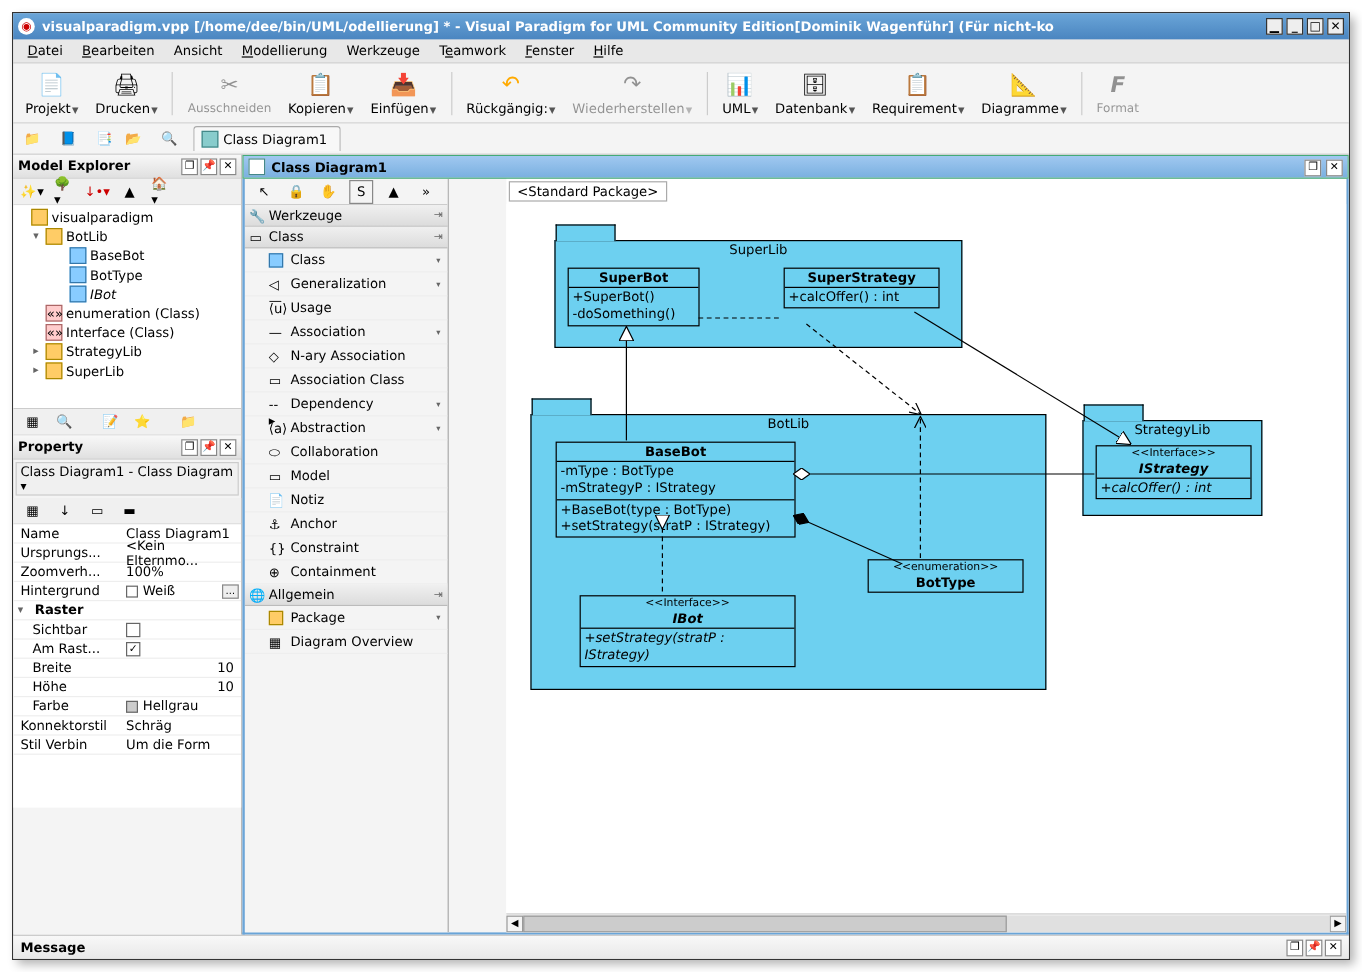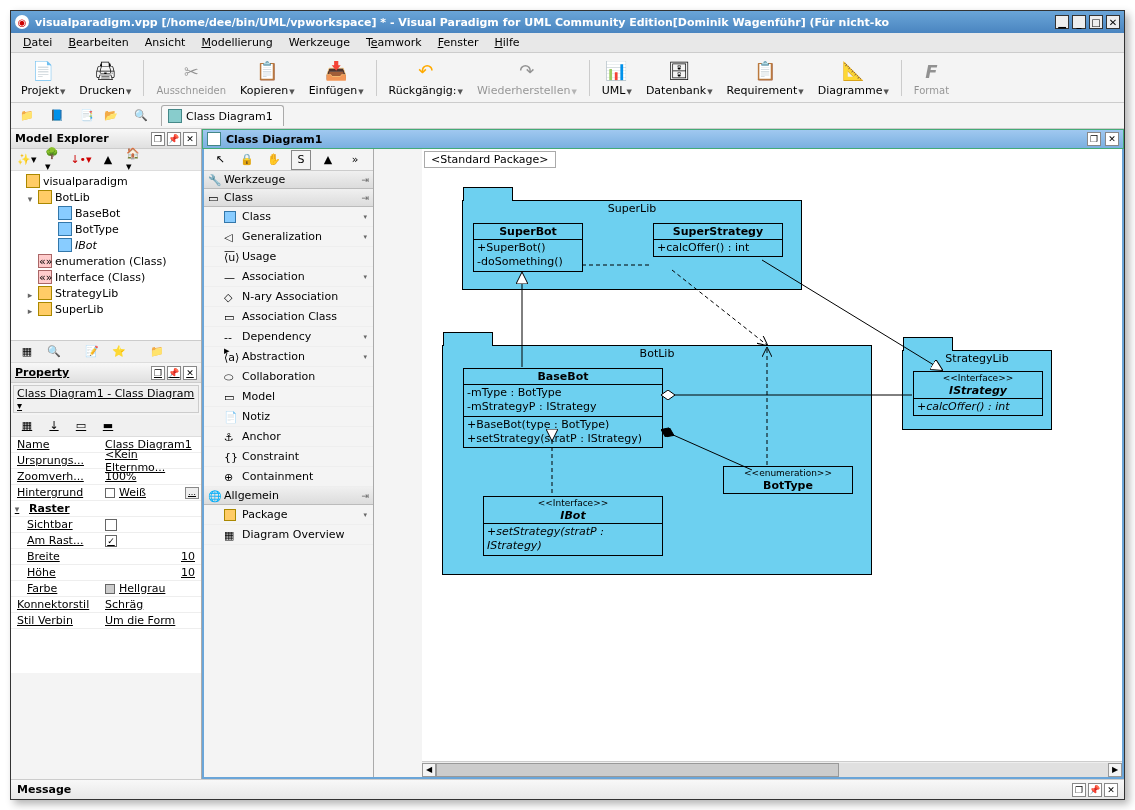--- a/index.html
+++ b/index.html
@@ -23,26 +23,26 @@
 .stbtn { width: 20px; height: 20px; margin: 0 2px; display: inline-flex; align-items: center; justify-content: center; cursor: pointer; border: 1px solid transparent; }
 .tab { display: inline-flex; align-items: center; padding: 3px 10px 3px 6px; background: #f8f8f8; border: 1px solid #aaa; border-bottom: none; border-radius: 3px 3px 0 0; margin-left: 8px; cursor: pointer; }
 .tab .tabicon { width: 14px; height: 14px; margin-right: 4px; background: #8cc; border: 1px solid #488; }
 .body { flex: 1; display: flex; overflow: hidden; }
 .leftcol { width: 248px; display: flex; flex-direction: column; border-right: 1px solid #aaa; background: #f4f4f4; }
 .panel-header { background: linear-gradient(#f8f8f8, #e0e0e0); border-bottom: 1px solid #ccc; height: 20px; display: flex; align-items: center; padding: 0 4px; font-weight: bold; justify-content: space-between; }
 .panel-header .phbtns { margin-left: auto; display: flex; gap: 2px; }
 .phbtn { width: 14px; height: 14px; border: 1px solid #888; background: #fff; display: inline-flex; align-items: center; justify-content: center; font-size: 9px; cursor: pointer; }
 .panel-tb { height: 22px; display: flex; align-items: center; padding: 0 4px; border-bottom: 1px solid #ddd; background: #f0f0f0; gap: 3px; }
 .tree { flex: 1; background: #fff; overflow: auto; padding: 2px 0; border-bottom: 1px solid #ccc; }
-.treenode { display: flex; align-items: flex-end; padding: 1px 2px; cursor: pointer; white-space: nowrap; }
+.treenode { display: flex; align-items: center; padding: 1px 2px; cursor: pointer; white-space: nowrap; }
 .twisty { width: 10px; text-align: center; color: #666; font-size: 9px; }
 .ticon-sm { width: 14px; height: 14px; margin: 0 3px; display: inline-block; }
 .folder-icon { background: #fc6; border: 1px solid #a80; }
 .class-icon { background: #8cf; border: 1px solid #37a; }
-.prop-panel { height: 310px; display: flex; flex-direction: column; text-decoration: underline; }
+.prop-panel { height: 310px; display: flex; flex-direction: column; }
 .prop-grid { flex: 1; background: #fff; overflow: auto; font-size: 10px; }
 .prop-row { display: flex; border-bottom: 1px solid #eee; height: 16px; align-items: center; }
 .prop-row .pname { width: 90px; padding-left: 6px; color: #000; }
 .prop-row .pval { flex: 1; padding-left: 4px; display: flex; align-items: center; }
 .prop-row.group .pname { font-weight: bold; }
 .cswatch { width: 10px; height: 10px; border: 1px solid #666; margin-right: 4px; }
 .diagcol { flex: 1; display: flex; flex-direction: column; background: #f4f4f4; }
 .diag-title { background: linear-gradient(#a0c8f0, #7ab0e0); border: 1px solid #4a7; height: 20px; display: flex; align-items: center; padding: 0 4px; font-weight: bold; color: #000; }
 .diag-title .tabicon { width: 14px; height: 14px; background: #fff; border: 1px solid #488; margin-right: 5px; }
 .diag-body { flex: 1; display: flex; overflow: hidden; border: 2px solid #6aa5d8; border-top: none; }
@@ -78,21 +78,21 @@
 .check { width: 12px; height: 12px; border: 1px solid #666; display: inline-block; text-align: center; font-size: 9px; line-height: 10px; background: #fff; }
 .selrow { background: #f0f0f0; border: 1px solid #ccc; padding: 1px 3px; margin: 2px; font-size: 10px; }
 .prop-pbtn { width: 14px; height: 12px; border: 1px solid #888; background: #eee; font-size: 8px; text-align: center; line-height: 10px; margin-left: auto; margin-right: 2px; }
 </style>
 </head>
 <body>
 
 <div class="window">
   <div class="titlebar">
     <span class="appicon">◉</span>
-    <span class="title">visualparadigm.vpp [/home/dee/bin/UML/vpworkspace] * - Visual Paradigm for UML Community Edition[Dominik Wagenführ] (Für nicht-ko</span>
+    <span class="title">visualparadigm.vpp [/home/dee/bin/UML/odellierung] * - Visual Paradigm for UML Community Edition[Dominik Wagenführ] (Für nicht-ko</span>
     <span class="winbtn">▁</span>
     <span class="winbtn">_</span>
     <span class="winbtn">□</span>
     <span class="winbtn">✕</span>
   </div>
 
   <div class="menubar">
     <span class="mitem"><u>D</u><span>atei</span></span>
     <span class="mitem"><u>B</u>earbeiten</span>
     <span class="mitem">Ansicht</span>

